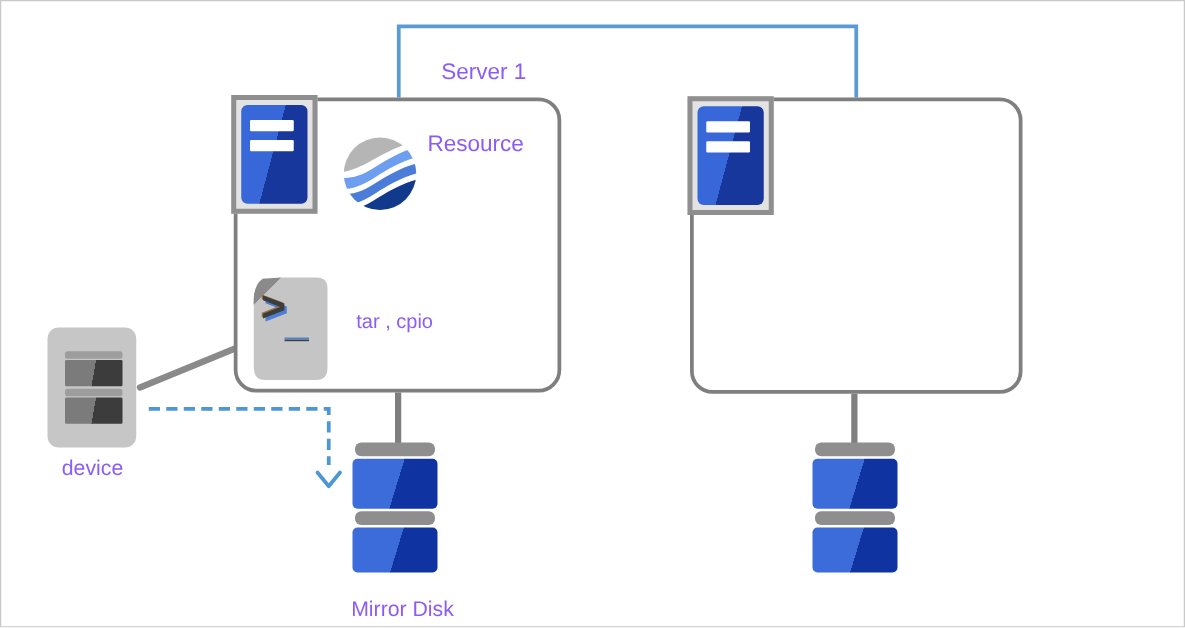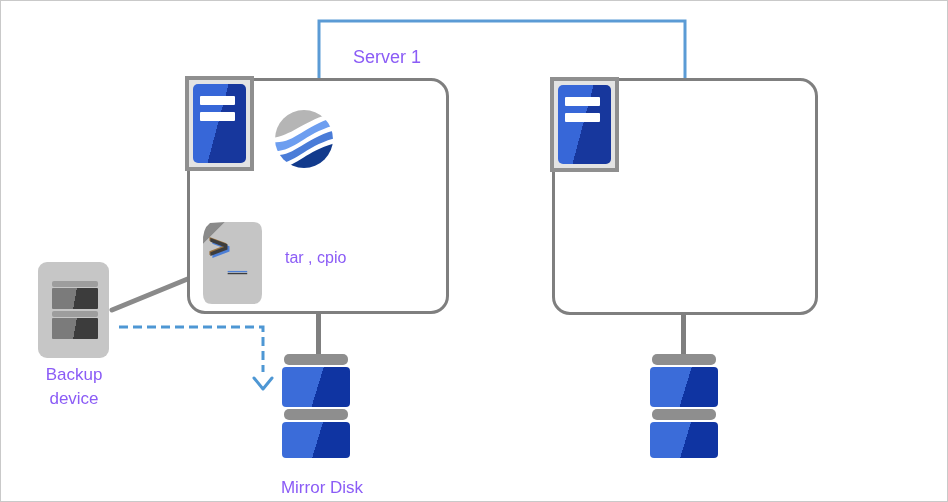--- a/index.html
+++ b/index.html
@@ -101,20 +101,21 @@
       <g clip-path="url(#gclip)">
         <rect x="0" y="0" width="60" height="60" fill="#ffffff"></rect>
         <path d="M-2,-2 H62 V3 C30,11 20,26 -2,29 Z" fill="#B5B5B5"></path>
         <path d="M-2,33 C20,36 30,16 62,8 L62,16 C30,24 20,44 -2,42 Z" fill="#6D9EF0"></path>
         <path d="M-2,46 C20,49 30,29 62,21 L62,29 C30,37 20,57 -2,55 Z" fill="#4A7CD8"></path>
         <path d="M-2,59 C20,62 30,42 62,34 L62,62 H-2 Z" fill="#123A8C"></path>
       </g>
     </svg>
   </div>
   <div class="label mdr-text abs" style="left:341px;top:101px;">
+    <div>Resource</div>
   </div>
 
   <div class="script-icon" style="left:201px;top:220px;">
     <svg width="61" height="84" viewBox="0 0 61 84">
       <path d="M23,1 H51 Q60,1 60,10 V73 Q60,83 51,83 H10 Q1,83 1,73 V23 Z" fill="#C5C5C5"></path>
       <path d="M23,1 L1,23 Q0,8 8,2 Z" fill="#8A8A8A"></path>
     </svg>
     <span class="script-prompt">&gt;</span>
     <span class="script-cursor">_</span>
   </div>
@@ -128,21 +129,20 @@
     </div>
   </div>
 
   <div class="backup-device">
     <div class="bk-bar" style="top:19px;"></div>
     <div class="bk-rect" style="top:26px;"></div>
     <div class="bk-bar" style="top:49px;"></div>
     <div class="bk-rect" style="top:56px;"></div>
   </div>
   <div class="label backup-label abs">
-    <div>Backup</div>
     <div>device</div>
   </div>
 
   <div class="disk-stack" style="left:281px;top:353px;">
     <div class="disk-cap" style="top:0;"></div>
     <div class="disk-body" style="top:13px;height:40px;"></div>
     <div class="disk-cap" style="top:55px;"></div>
     <div class="disk-body" style="top:68px;height:36px;"></div>
   </div>
   <div class="label mirror-disk-label abs">Mirror Disk</div>

